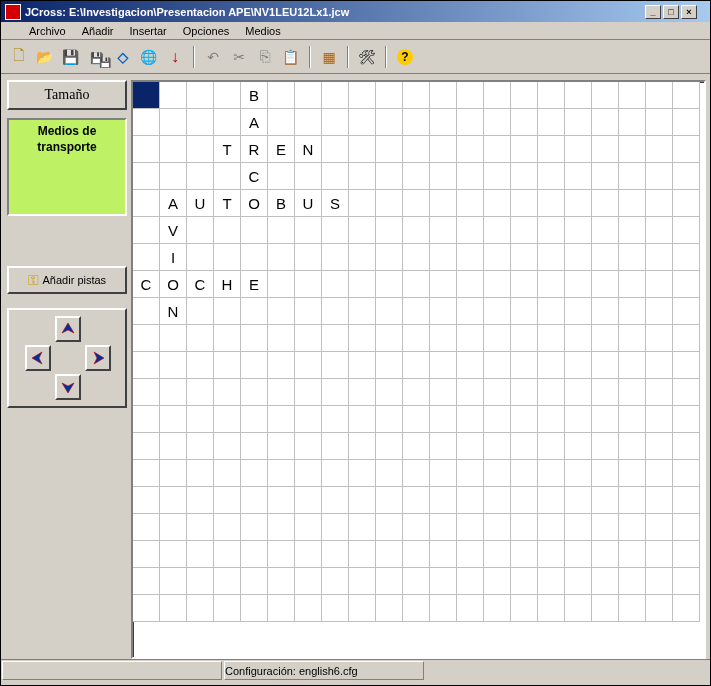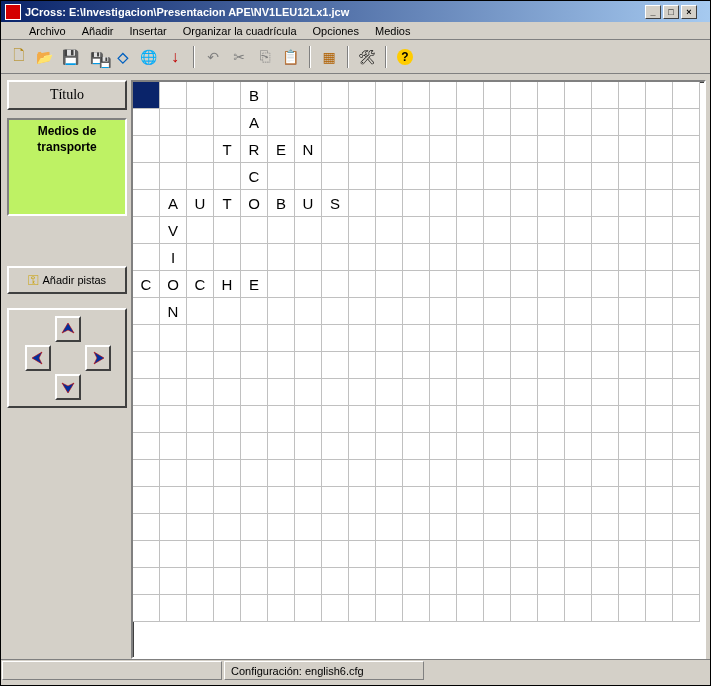--- a/index.html
+++ b/index.html
@@ -196,21 +196,21 @@
     align-items: stretch;
     border-top: 1px solid #808080;
     background: #d4d0c8;
     font-size: 11px;
   }
   .status-pane {
     border: 1px solid #808080;
     border-top-color: #fff;
     border-left-color: #fff;
     box-shadow: inset 1px 1px 0 #d4d0c8;
-    padding: 2px 6px;
+    padding: 2px 0;
     margin: 1px;
     display: flex;
     align-items: center;
     white-space: nowrap;
   }
   .status-pane.p1 { width: 220px; }
   .status-pane.p2 { width: 200px; }
   .status-pane.p3 { flex: 1; }
 
   
@@ -242,21 +242,20 @@
     <div class="win-btn">_</div>
     <div class="win-btn">□</div>
     <div class="win-btn">×</div>
   </div>
 </div>
 
 <div class="menubar" id="menubar">
     <div class="menu-item">Archivo</div>
     <div class="menu-item">Añadir</div>
     <div class="menu-item">Insertar</div>
-    <div class="menu-item">Organizar la cuadrícula</div>
     <div class="menu-item">Opciones</div>
     <div class="menu-item">Medios</div>
   </div>
 
 <div class="toolbar">
   <div class="tb-btn">
       <span class="ico-new"></span>
     </div>
   <div class="tb-btn">
       <span class="ico-open"></span>
@@ -298,21 +297,21 @@
       <span class="ico-config"></span>
     </div>
   <div class="tb-sep"></div>
   <div class="tb-btn">
       <span class="ico-help"></span>
     </div>
 </div>
 
 <div class="main-area">
   <div class="left-panel">
-    <div class="titulo-btn">Título</div>
+    <div class="titulo-btn">Tamaño</div>
     <div class="title-content">Medios de transporte</div>
     <div class="add-clues-btn">
       <span class="ico-key"></span>
       <span>Añadir pistas</span>
     </div>
     <div class="nav-panel">
       <div class="nav-btn nav-up">
         <svg class="arrow-svg" viewBox="0 0 16 16">
             <polygon points="8,2 14,12 8,9 2,12" fill="#0030a0" stroke="#c00000" stroke-width="0.6"></polygon>
           </svg>

